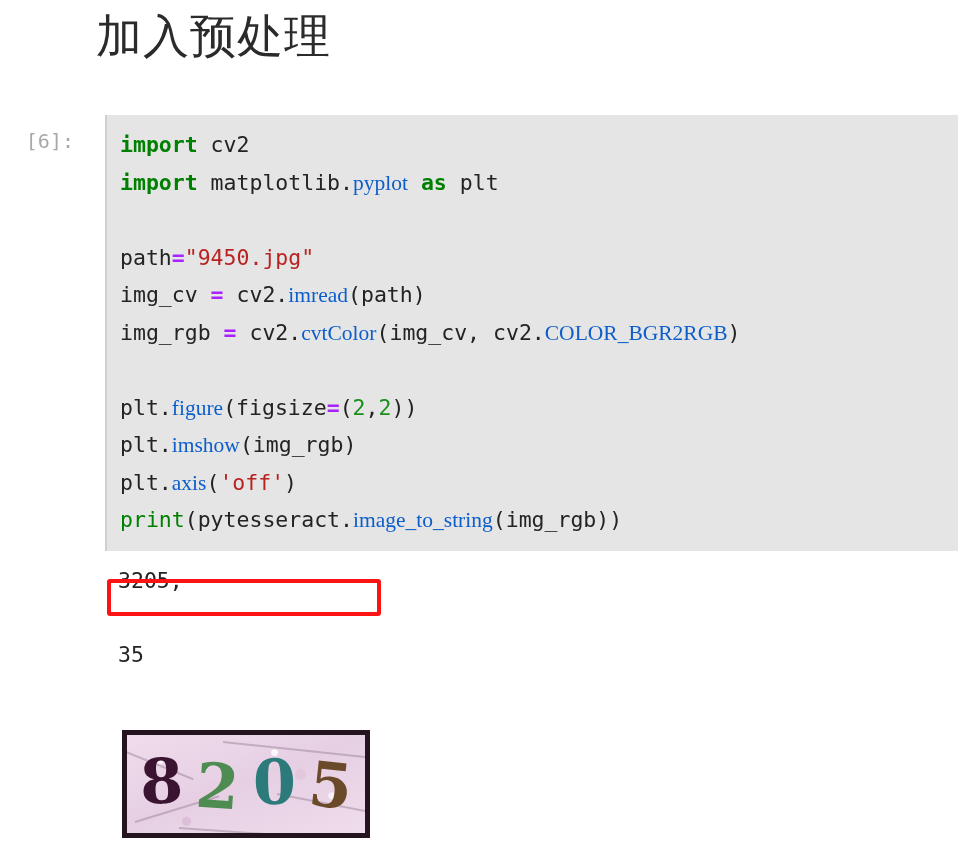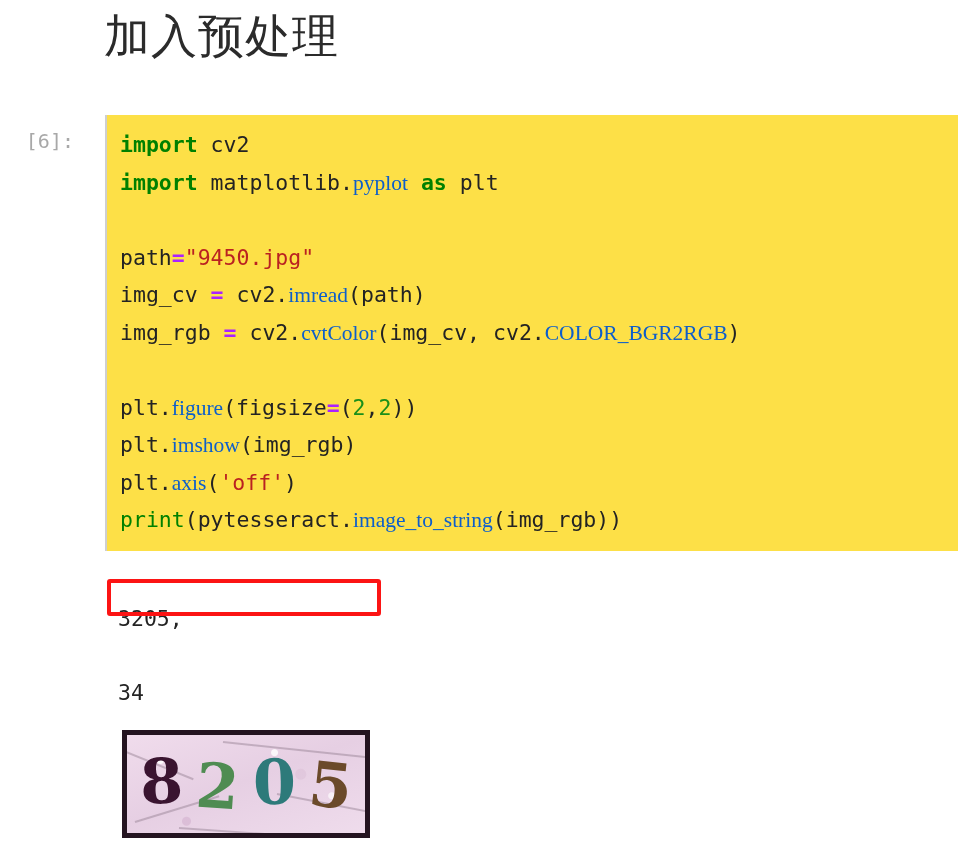--- a/index.html
+++ b/index.html
@@ -13,21 +13,21 @@
     height: 847px;
     position: relative;
     font-family: "Liberation Sans", "DejaVu Sans", sans-serif;
     color: #212121;
     overflow: hidden;
   }
 
   
   .md-heading {
     position: absolute;
-    left: 104px;
+    left: 96px;
     top: 8px;
     font-size: 46px;
     font-weight: 400;
     line-height: 1.25;
     color: #2b2b2b;
     letter-spacing: 1px;
     white-space: pre;
   }
 
   
@@ -50,21 +50,21 @@
     font-size: 20px;
     color: #a8a8a8;
     white-space: pre;
   }
   .code-cell {
     position: absolute;
     left: 105px;
     top: 0;
     width: 853px;
     height: 436px;
-    background: #fde047;
+    background: #e5e5e5;
     border-left: 2px solid #cfcfcf;
     box-sizing: border-box;
   }
   .code-body {
     position: absolute;
     left: 13px;
     top: 11px;
     font-family: "DejaVu Sans Mono", "Liberation Mono", monospace;
     font-size: 21.5px;
     line-height: 37.5px;
@@ -93,21 +93,21 @@
     border-radius: 3px;
     box-sizing: border-box;
     pointer-events: none;
     z-index: 5;
   }
 
   
   .output-text {
     position: absolute;
     left: 118px;
-    top: 600px;
+    top: 562px;
     font-family: "DejaVu Sans Mono", "Liberation Mono", monospace;
     font-size: 21.5px;
     line-height: 37px;
     color: #232323;
     white-space: pre;
   }
   .output-text .blank { display: block; height: 37px; }
 
   
   .captcha-wrap {
@@ -171,21 +171,21 @@
 
   <div class="prompt">[6]:</div>
 
   <div class="code-cell">
     <div class="code-body"><div class="code-line"><span class="tok-kw">import</span><span class="tok-plain"> cv2</span></div><div class="code-line"><span class="tok-kw">import</span><span class="tok-plain"> matplotlib.</span><span class="tok-fn">pyplot</span><span class="tok-plain"> </span><span class="tok-kw">as</span><span class="tok-plain"> plt</span></div><div class="code-line">&nbsp;</div><div class="code-line"><span class="tok-plain">path</span><span class="tok-op">=</span><span class="tok-str">"9450.jpg"</span></div><div class="code-line"><span class="tok-plain">img_cv </span><span class="tok-op">=</span><span class="tok-plain"> cv2.</span><span class="tok-fn">imread</span><span class="tok-plain">(path)</span></div><div class="code-line"><span class="tok-plain">img_rgb </span><span class="tok-op">=</span><span class="tok-plain"> cv2.</span><span class="tok-fn">cvtColor</span><span class="tok-plain">(img_cv, cv2.</span><span class="tok-fn">COLOR_BGR2RGB</span><span class="tok-plain">)</span></div><div class="code-line">&nbsp;</div><div class="code-line"><span class="tok-plain">plt.</span><span class="tok-fn">figure</span><span class="tok-plain">(figsize</span><span class="tok-op">=</span><span class="tok-plain">(</span><span class="tok-num">2</span><span class="tok-plain">,</span><span class="tok-num">2</span><span class="tok-plain">))</span></div><div class="code-line"><span class="tok-plain">plt.</span><span class="tok-fn">imshow</span><span class="tok-plain">(img_rgb)</span></div><div class="code-line"><span class="tok-plain">plt.</span><span class="tok-fn">axis</span><span class="tok-plain">(</span><span class="tok-str">'off'</span><span class="tok-plain">)</span></div><div class="code-line"><span class="tok-builtin">print</span><span class="tok-plain">(pytesseract.</span><span class="tok-fn">image_to_string</span><span class="tok-plain">(img_rgb))</span></div></div>
   </div>
 
   <div class="annot-box"></div>
 </div>
 
-<div class="output-text"><div>3205,</div><div class="blank">&nbsp;</div><div>34</div></div>
+<div class="output-text"><div>3205,</div><div class="blank">&nbsp;</div><div>35</div></div>
 
 <div class="captcha-wrap">
   <div class="captcha-bg"></div>
   <div class="captcha-streak s1"></div>
   <div class="captcha-streak s2"></div>
   <div class="captcha-streak s3"></div>
   <div class="captcha-streak s4"></div>
   <div class="captcha-streak s5"></div>
   <div class="captcha-chars">
       <span class="cc0" style="color: rgb(58, 20, 48);">8</span>

